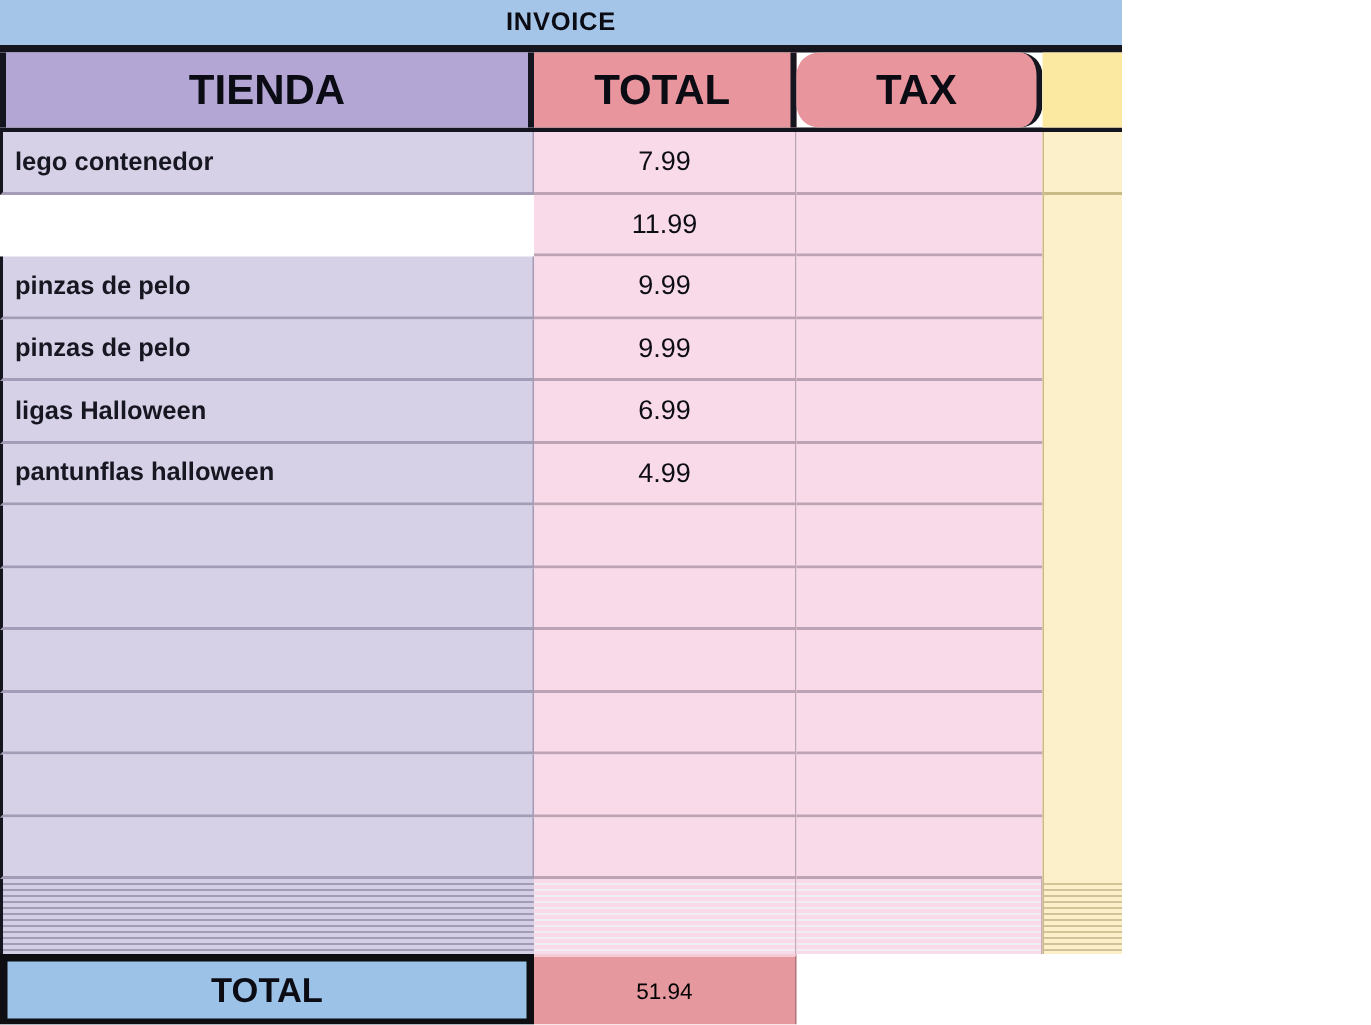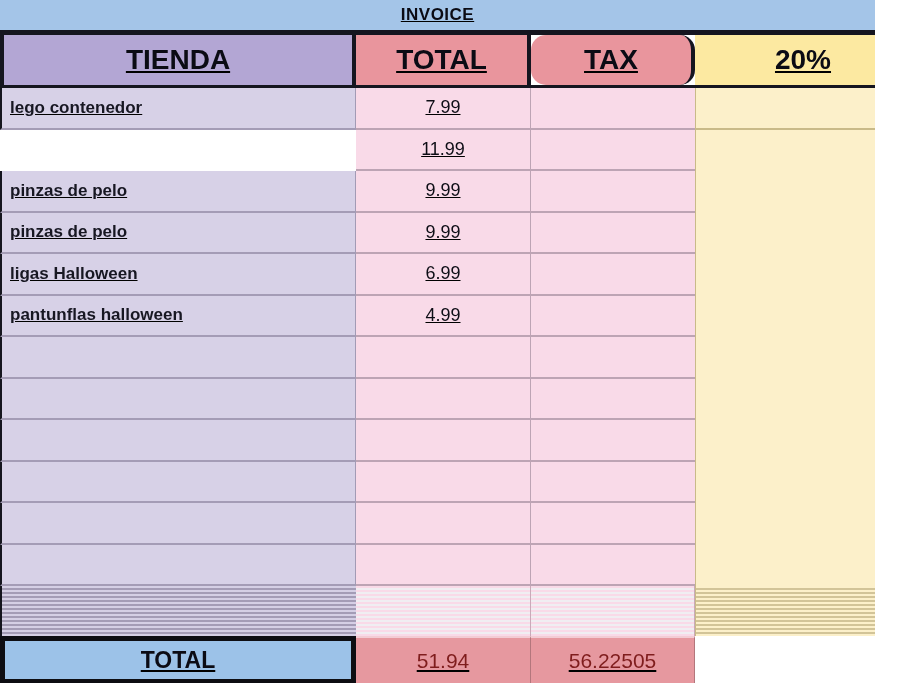--- a/index.html
+++ b/index.html
@@ -1,17 +1,17 @@
 <!DOCTYPE html>
 <html><head>
 <meta charset="utf-8">
 <style>
   * { margin:0; padding:0; box-sizing:border-box; }
   body { background:#ffffff; font-family:"Liberation Sans", sans-serif; }
-  .sheet { width:875px; height:683px; background:#ffffff; overflow:hidden;text-decoration:underline; }
+  .sheet { width:748px; height:683px; background:#ffffff; overflow:hidden; }
 
   
   .band {
     height:30px; background:#a4c5e8;
     display:flex; align-items:center; justify-content:center;
   }
   .band .title { font-size:17px; font-weight:bold; color:#0b0b14; letter-spacing:0.5px; }
 
   
   .header {
@@ -81,21 +81,21 @@
   }
 
   
   .footer { display:grid; grid-template-columns:356px 175px 164px 219px; height:48px; }
   .fcell { display:flex; align-items:center; justify-content:center; }
   .f-label {
     background:#9cc2e8; border:5px solid #0d0d12;
     font-size:23px; font-weight:bold; color:#0b0b14;
   }
   .f-total, .f-tax {
-    background:#e6989f; font-size:21px; color:#7f1d1d;
+    background:#e6989f; font-size:15px; color:#000000;
     border-right:1px solid rgba(0,0,0,0.22);
     border-top:2px solid #f3ccd4;
   }
   .f-pct {
     background:#fbd97e; font-size:21px; color:#0d0d15;
     border-top:2px solid #e8d696;
   }
 </style>
 </head>
 <body>
@@ -168,16 +168,15 @@
   <div class="stripes">
     <div class="st st-tienda"></div>
     <div class="st st-pink"></div>
     <div class="st st-pink"></div>
     <div class="st st-yellow"></div>
   </div>
 
   <div class="footer">
     <div class="fcell f-label">TOTAL</div>
     <div class="fcell f-total">51.94</div>
-    <div class="fcell f-tax">56.22505</div>
   </div>
 
 </div>
 
 </body></html>

